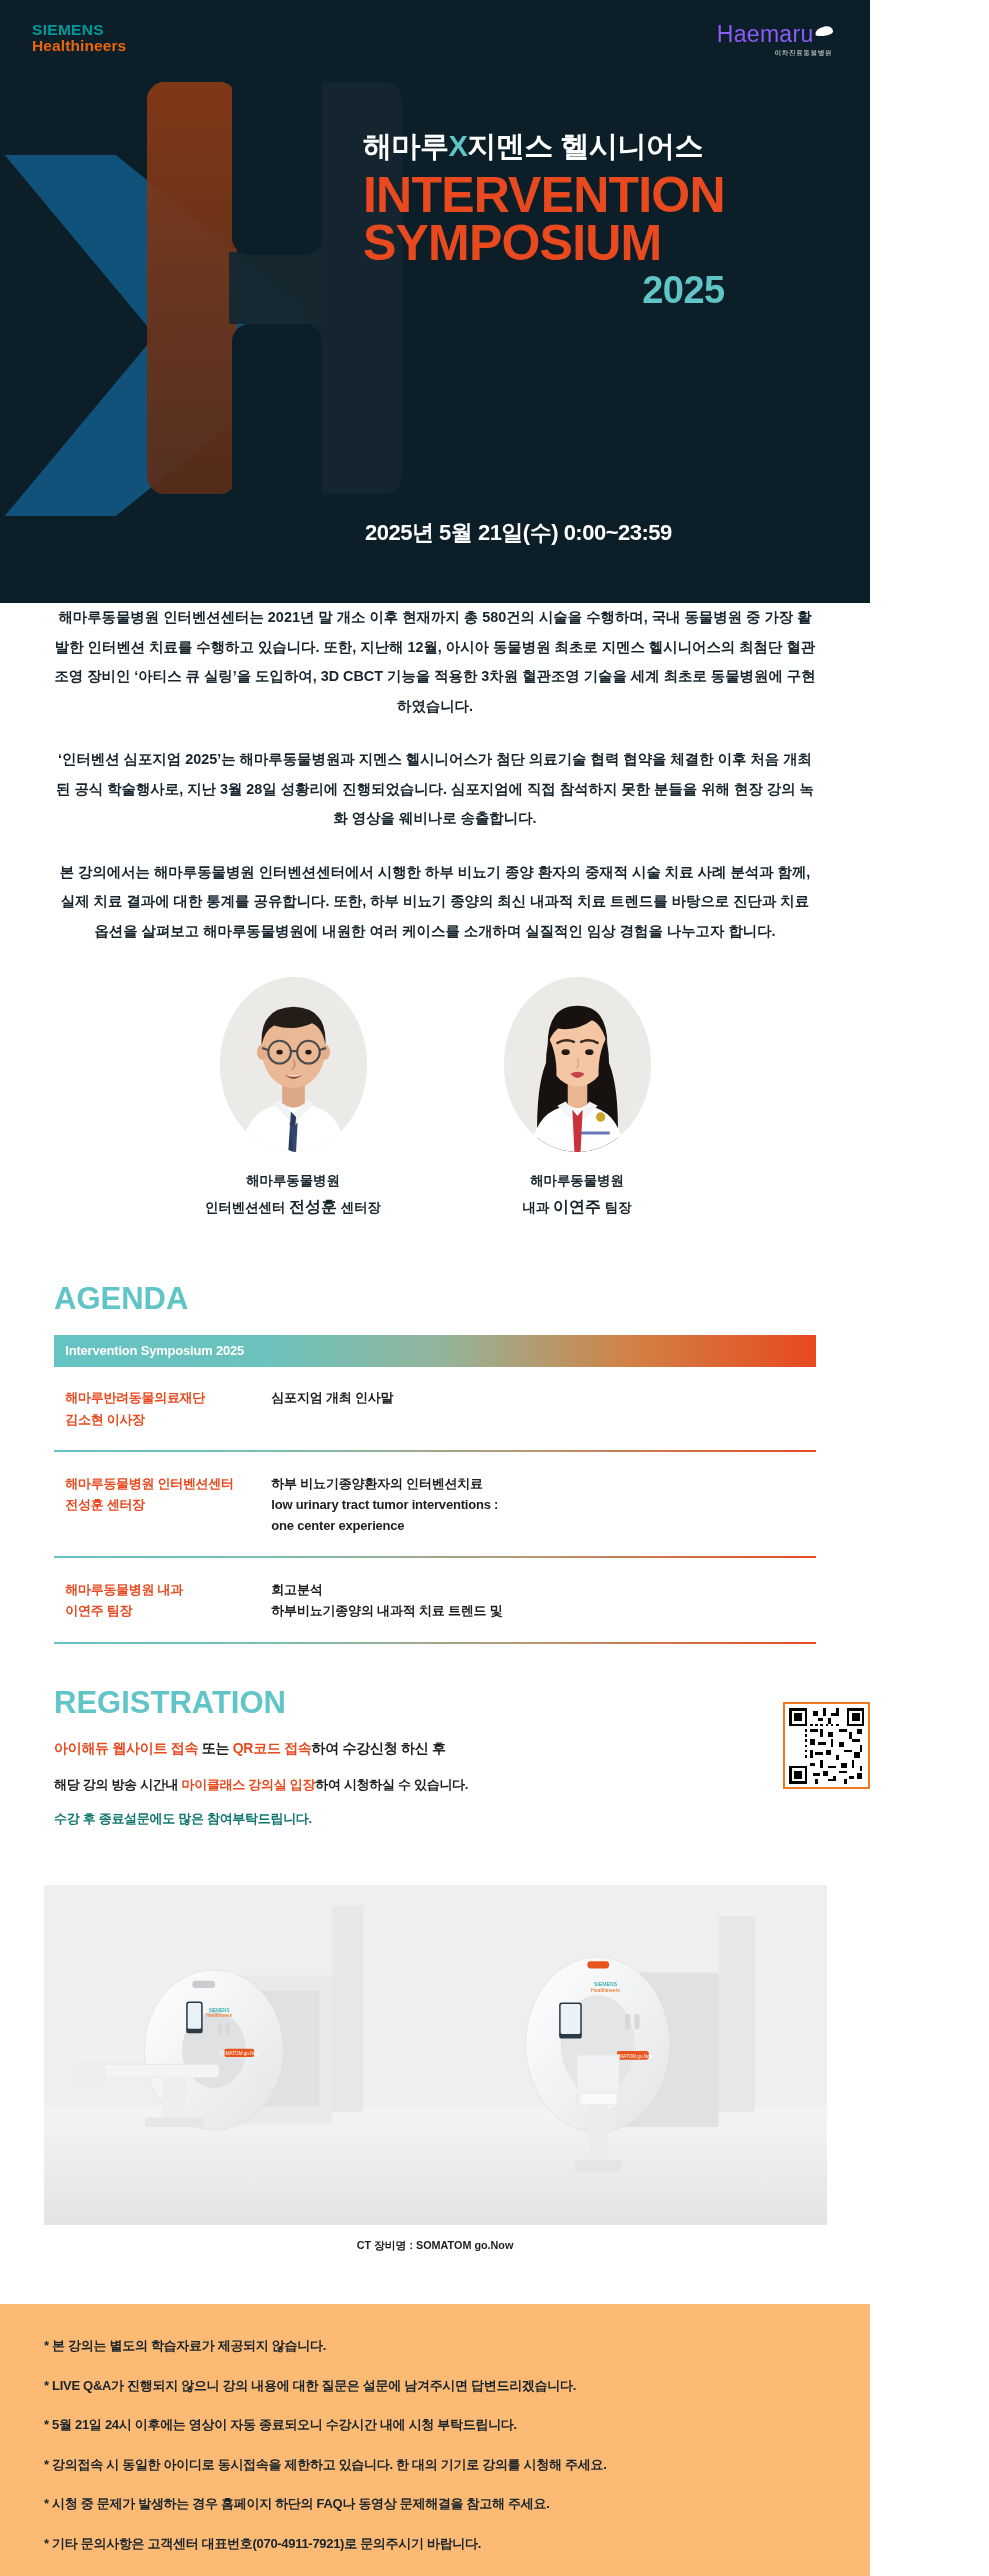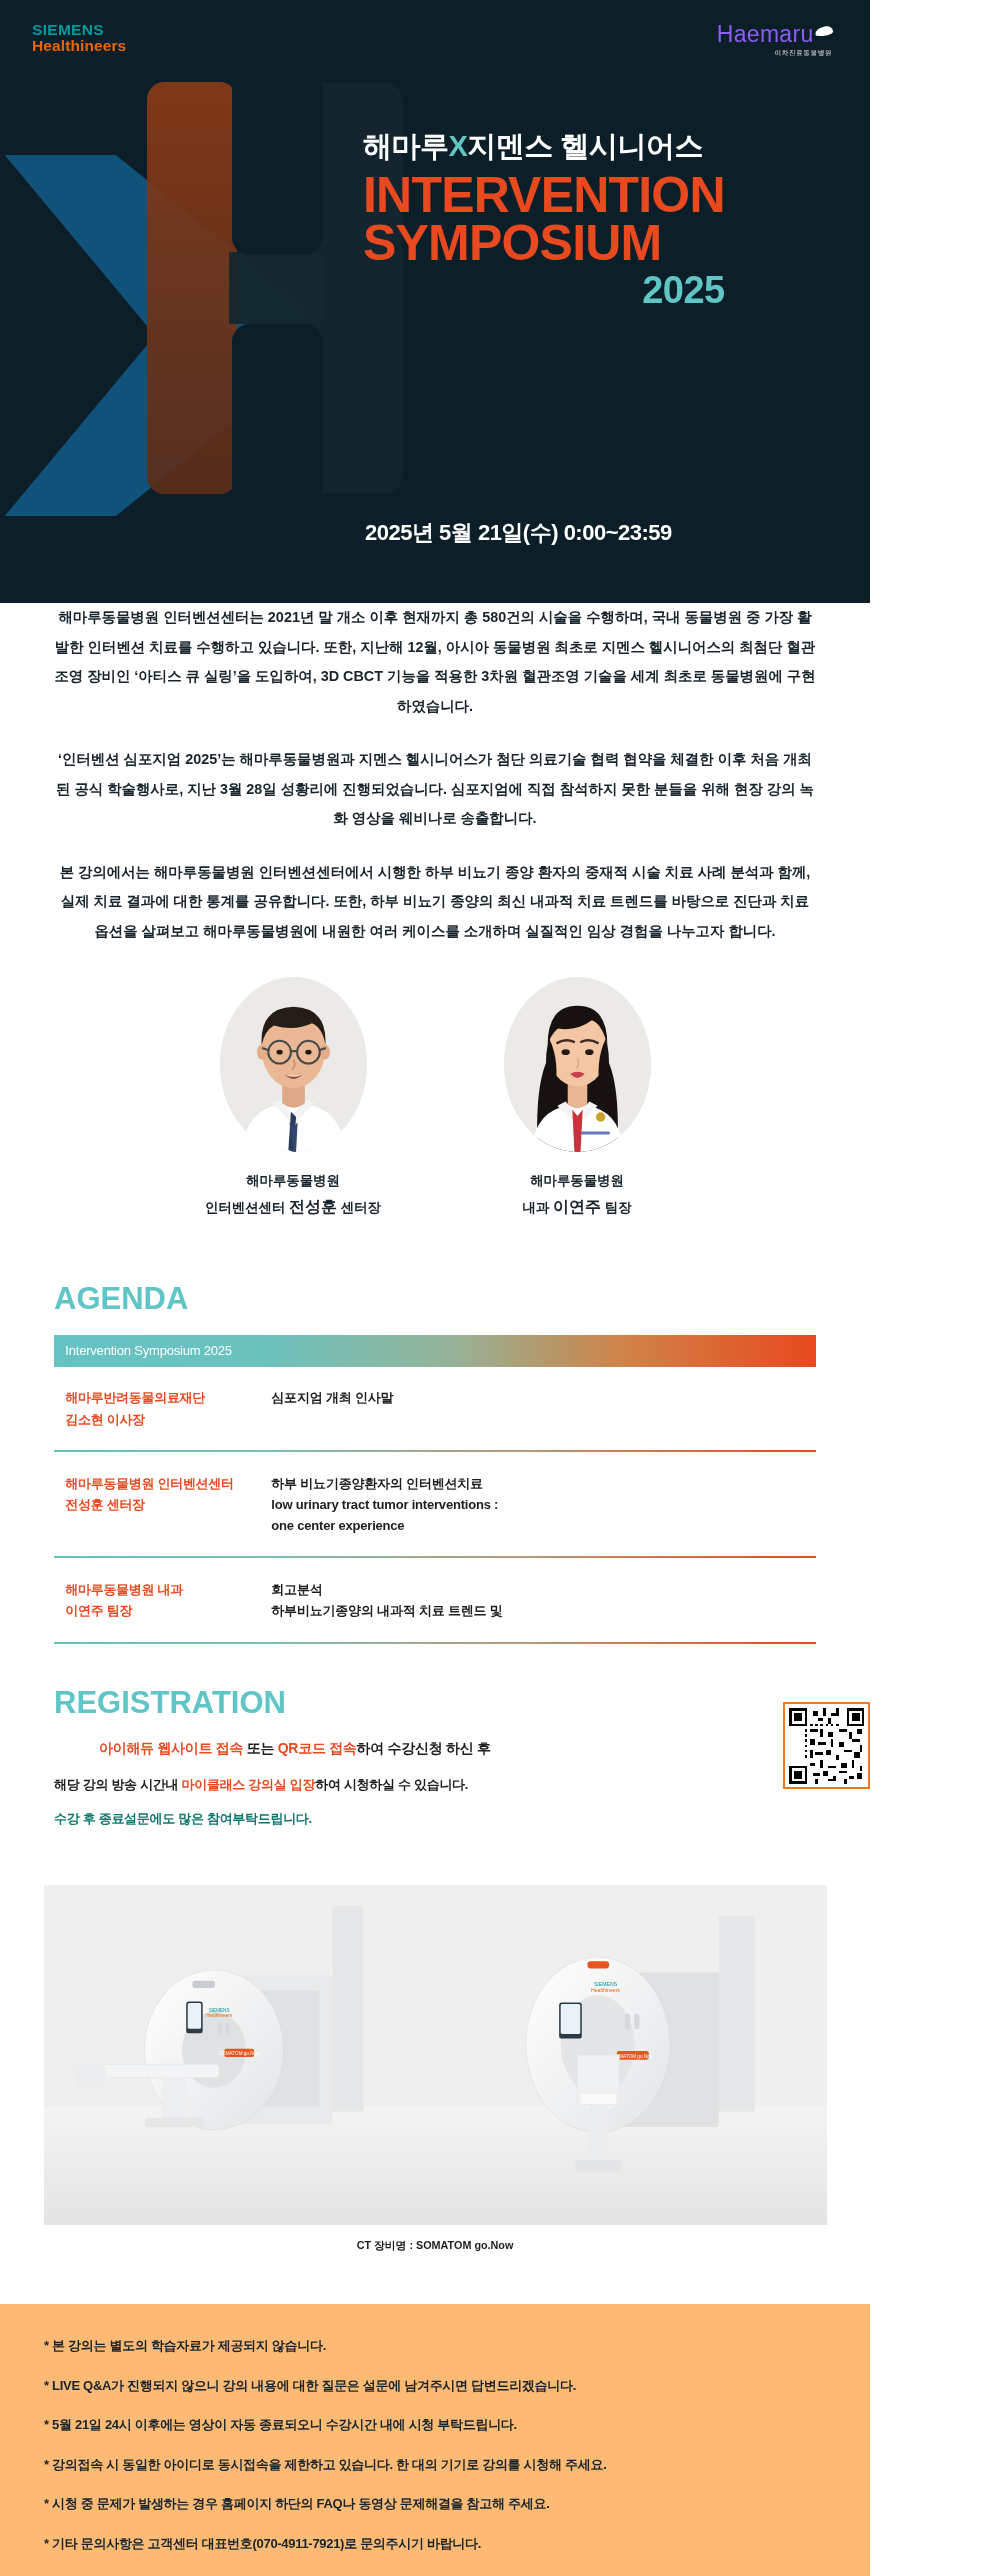--- a/index.html
+++ b/index.html
@@ -135,41 +135,41 @@
   
   .section{ padding:0 54px; }
   .sec-title{
     font-size:31px; font-weight:800; color:#5fc5c6; letter-spacing:0px;
     margin:41px 0 17.5px;
   }
   .agenda-head{
     height:32px; display:flex; align-items:center; padding-left:11.3px;
     background:linear-gradient(90deg,#64c3c3 0%,#6cc2bd 28%,#94b398 52%,#d08347 75%,#e8491f 100%);
   }
-  .agenda-head span{ color:#fff; font-size:13px; font-weight:400; letter-spacing:-0.2px; }
+  .agenda-head span{ color:#fff; font-size:13px; font-weight:700; letter-spacing:-0.2px; }
   .agenda-row{
     display:flex; padding:20.6px 11.3px 20.6px 11.3px; align-items:flex-start;
     border-bottom:2.1px solid transparent;
     border-image:linear-gradient(90deg,#64c3c3 0%,#7dbdb0 30%,#b79a75 62%,#e8491f 100%) 1;
   }
   .ag-who{
     width:206px; flex:0 0 206px; color:#e8491f;
     font-size:13px; font-weight:700; line-height:1.62; letter-spacing:-0.3px;
   }
   .ag-what{
     flex:1; color:#1d1d1b; font-size:13px; font-weight:600;
     line-height:1.62; letter-spacing:-0.2px;
   }
 
   
   .reg-wrap{ position:relative; padding-bottom:10.3px; }
   .reg-lines{ max-width:685px; }
   .reg-l1{
     font-size:14px; font-weight:700; line-height:1.5; color:#1d1d1b;
-    letter-spacing:-0.3px; margin-bottom:15.5px;margin-left:45px;
+    letter-spacing:-0.3px; margin-bottom:15.5px;
   }
   .reg-l2{
     font-size:13px; font-weight:600; line-height:1.5; color:#1d1d1b;
     letter-spacing:-0.3px; margin-bottom:14.4px;
   }
   .reg-l3{
     font-size:13px; font-weight:600; line-height:1.5; color:#0f766e;
     letter-spacing:-0.3px;
   }
   .hl{ color:#e8491f; font-weight:800; }

